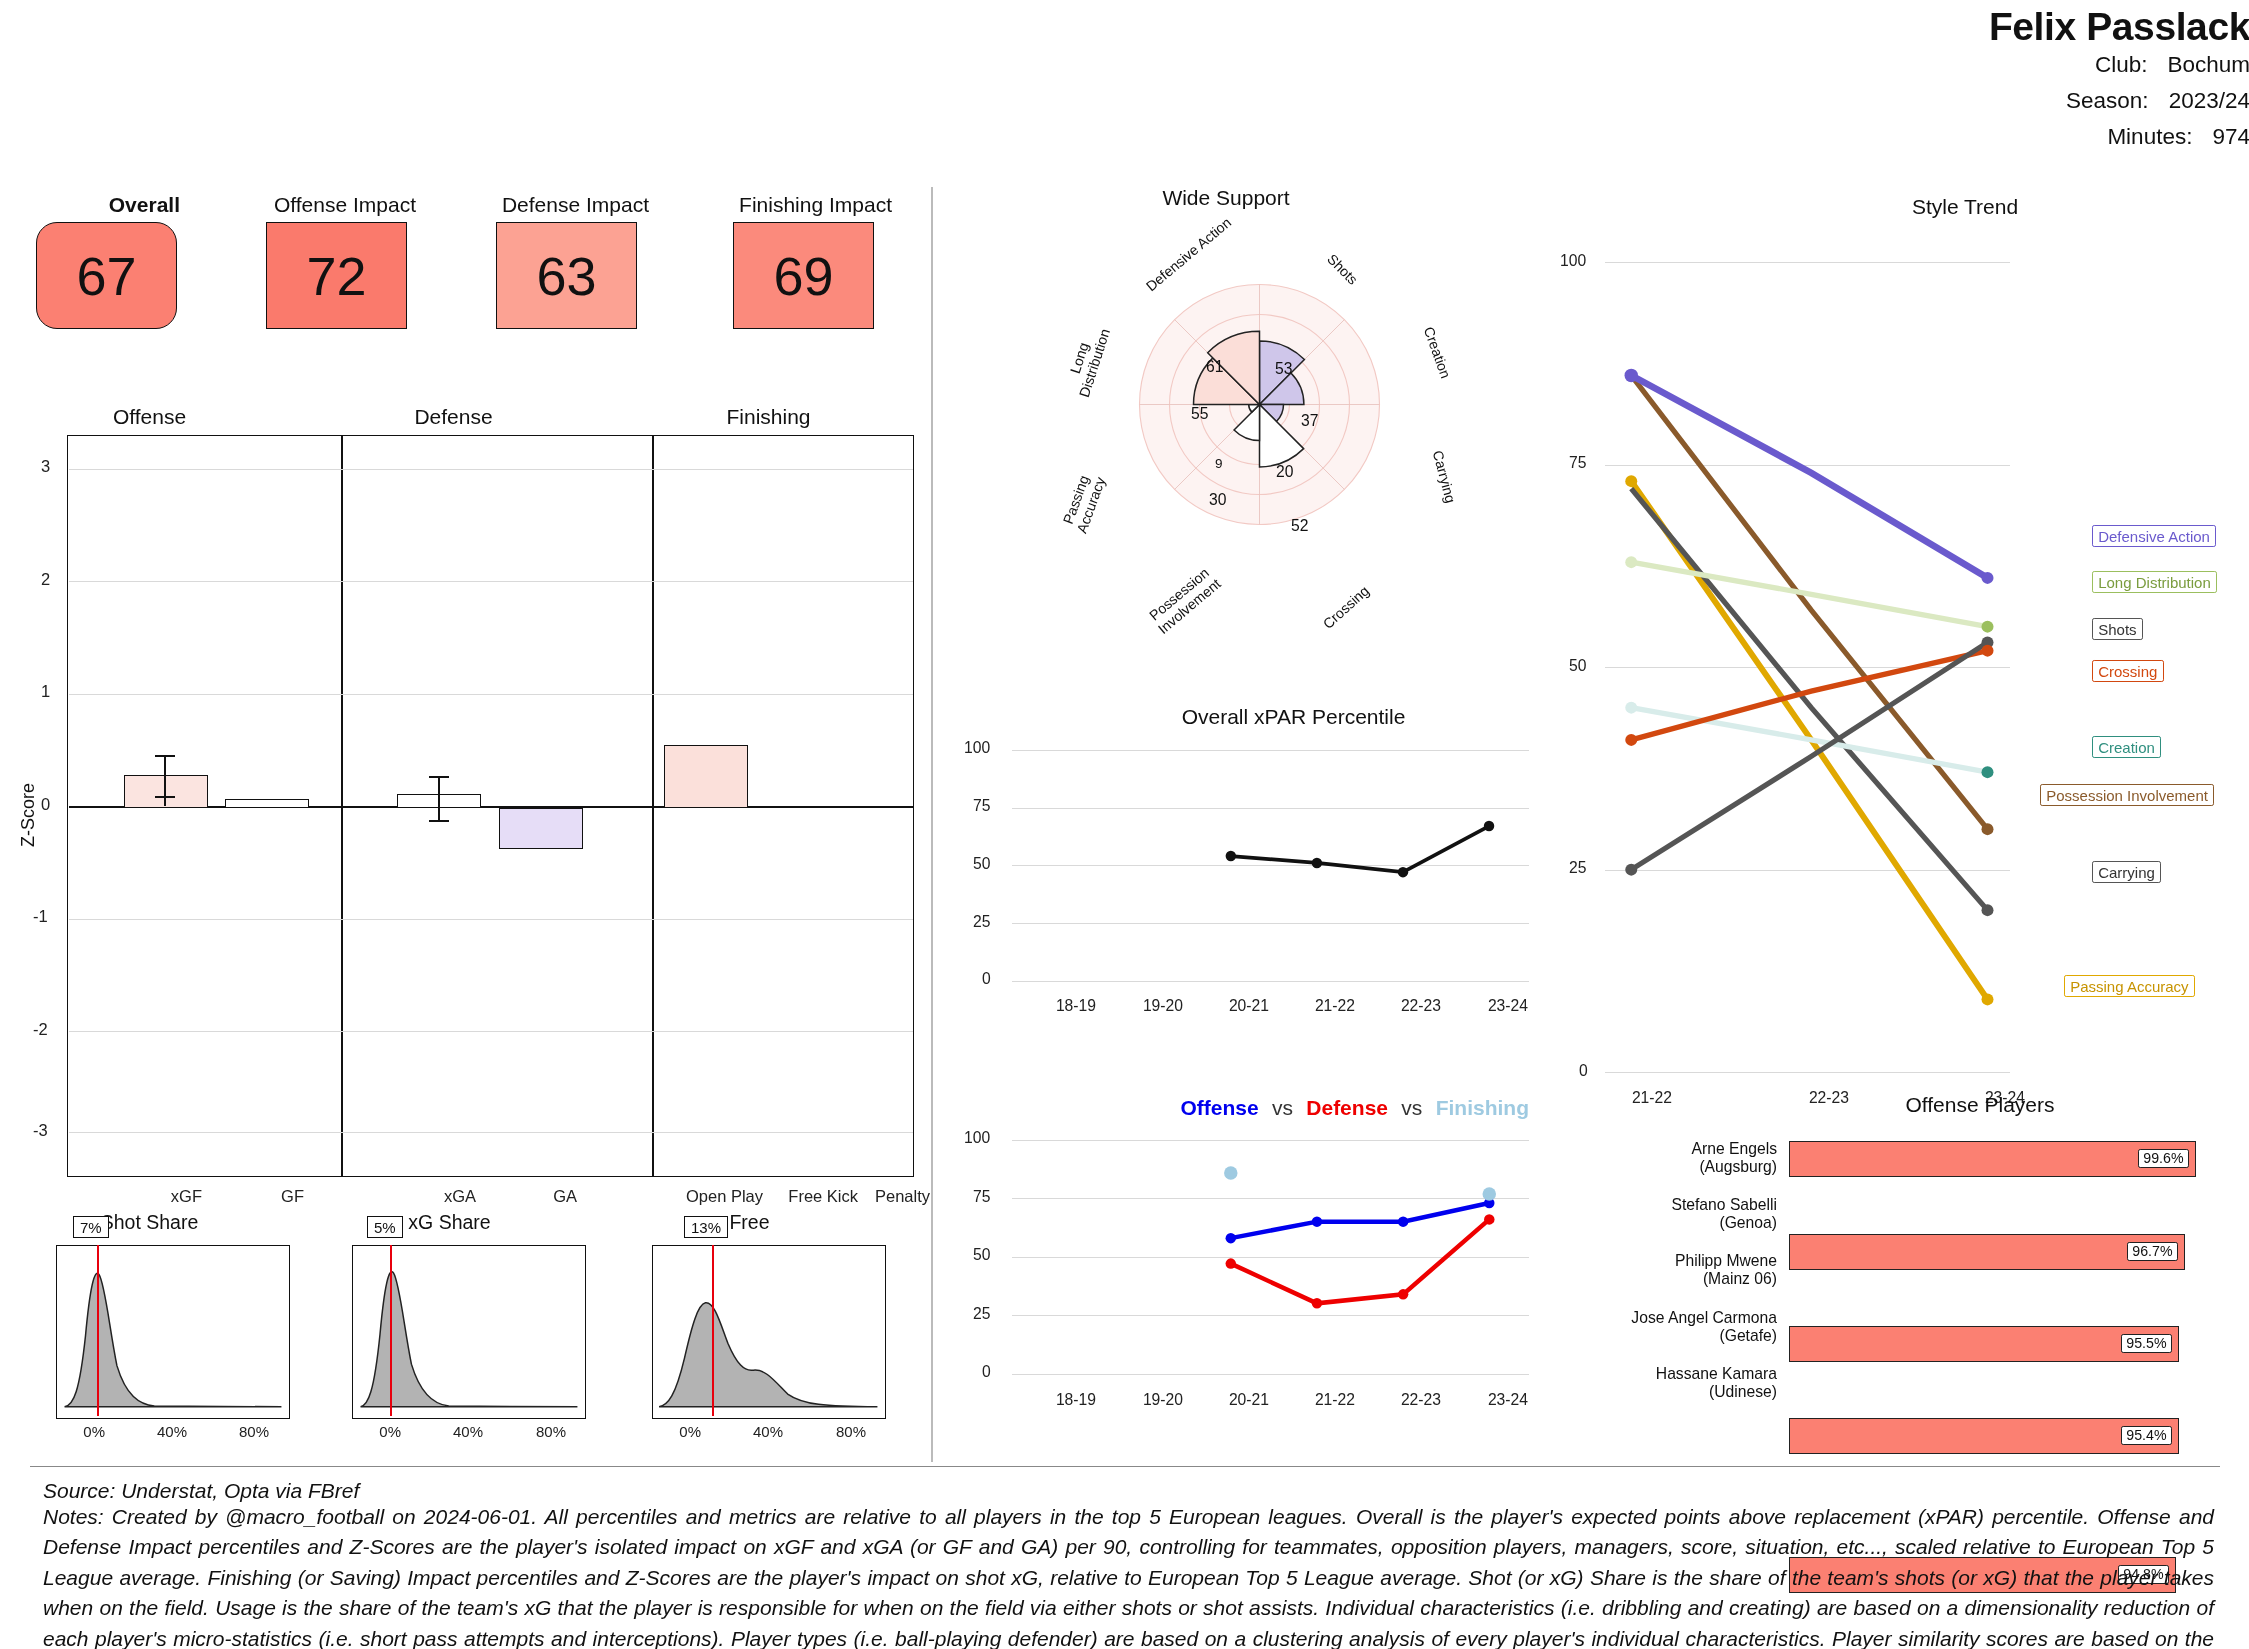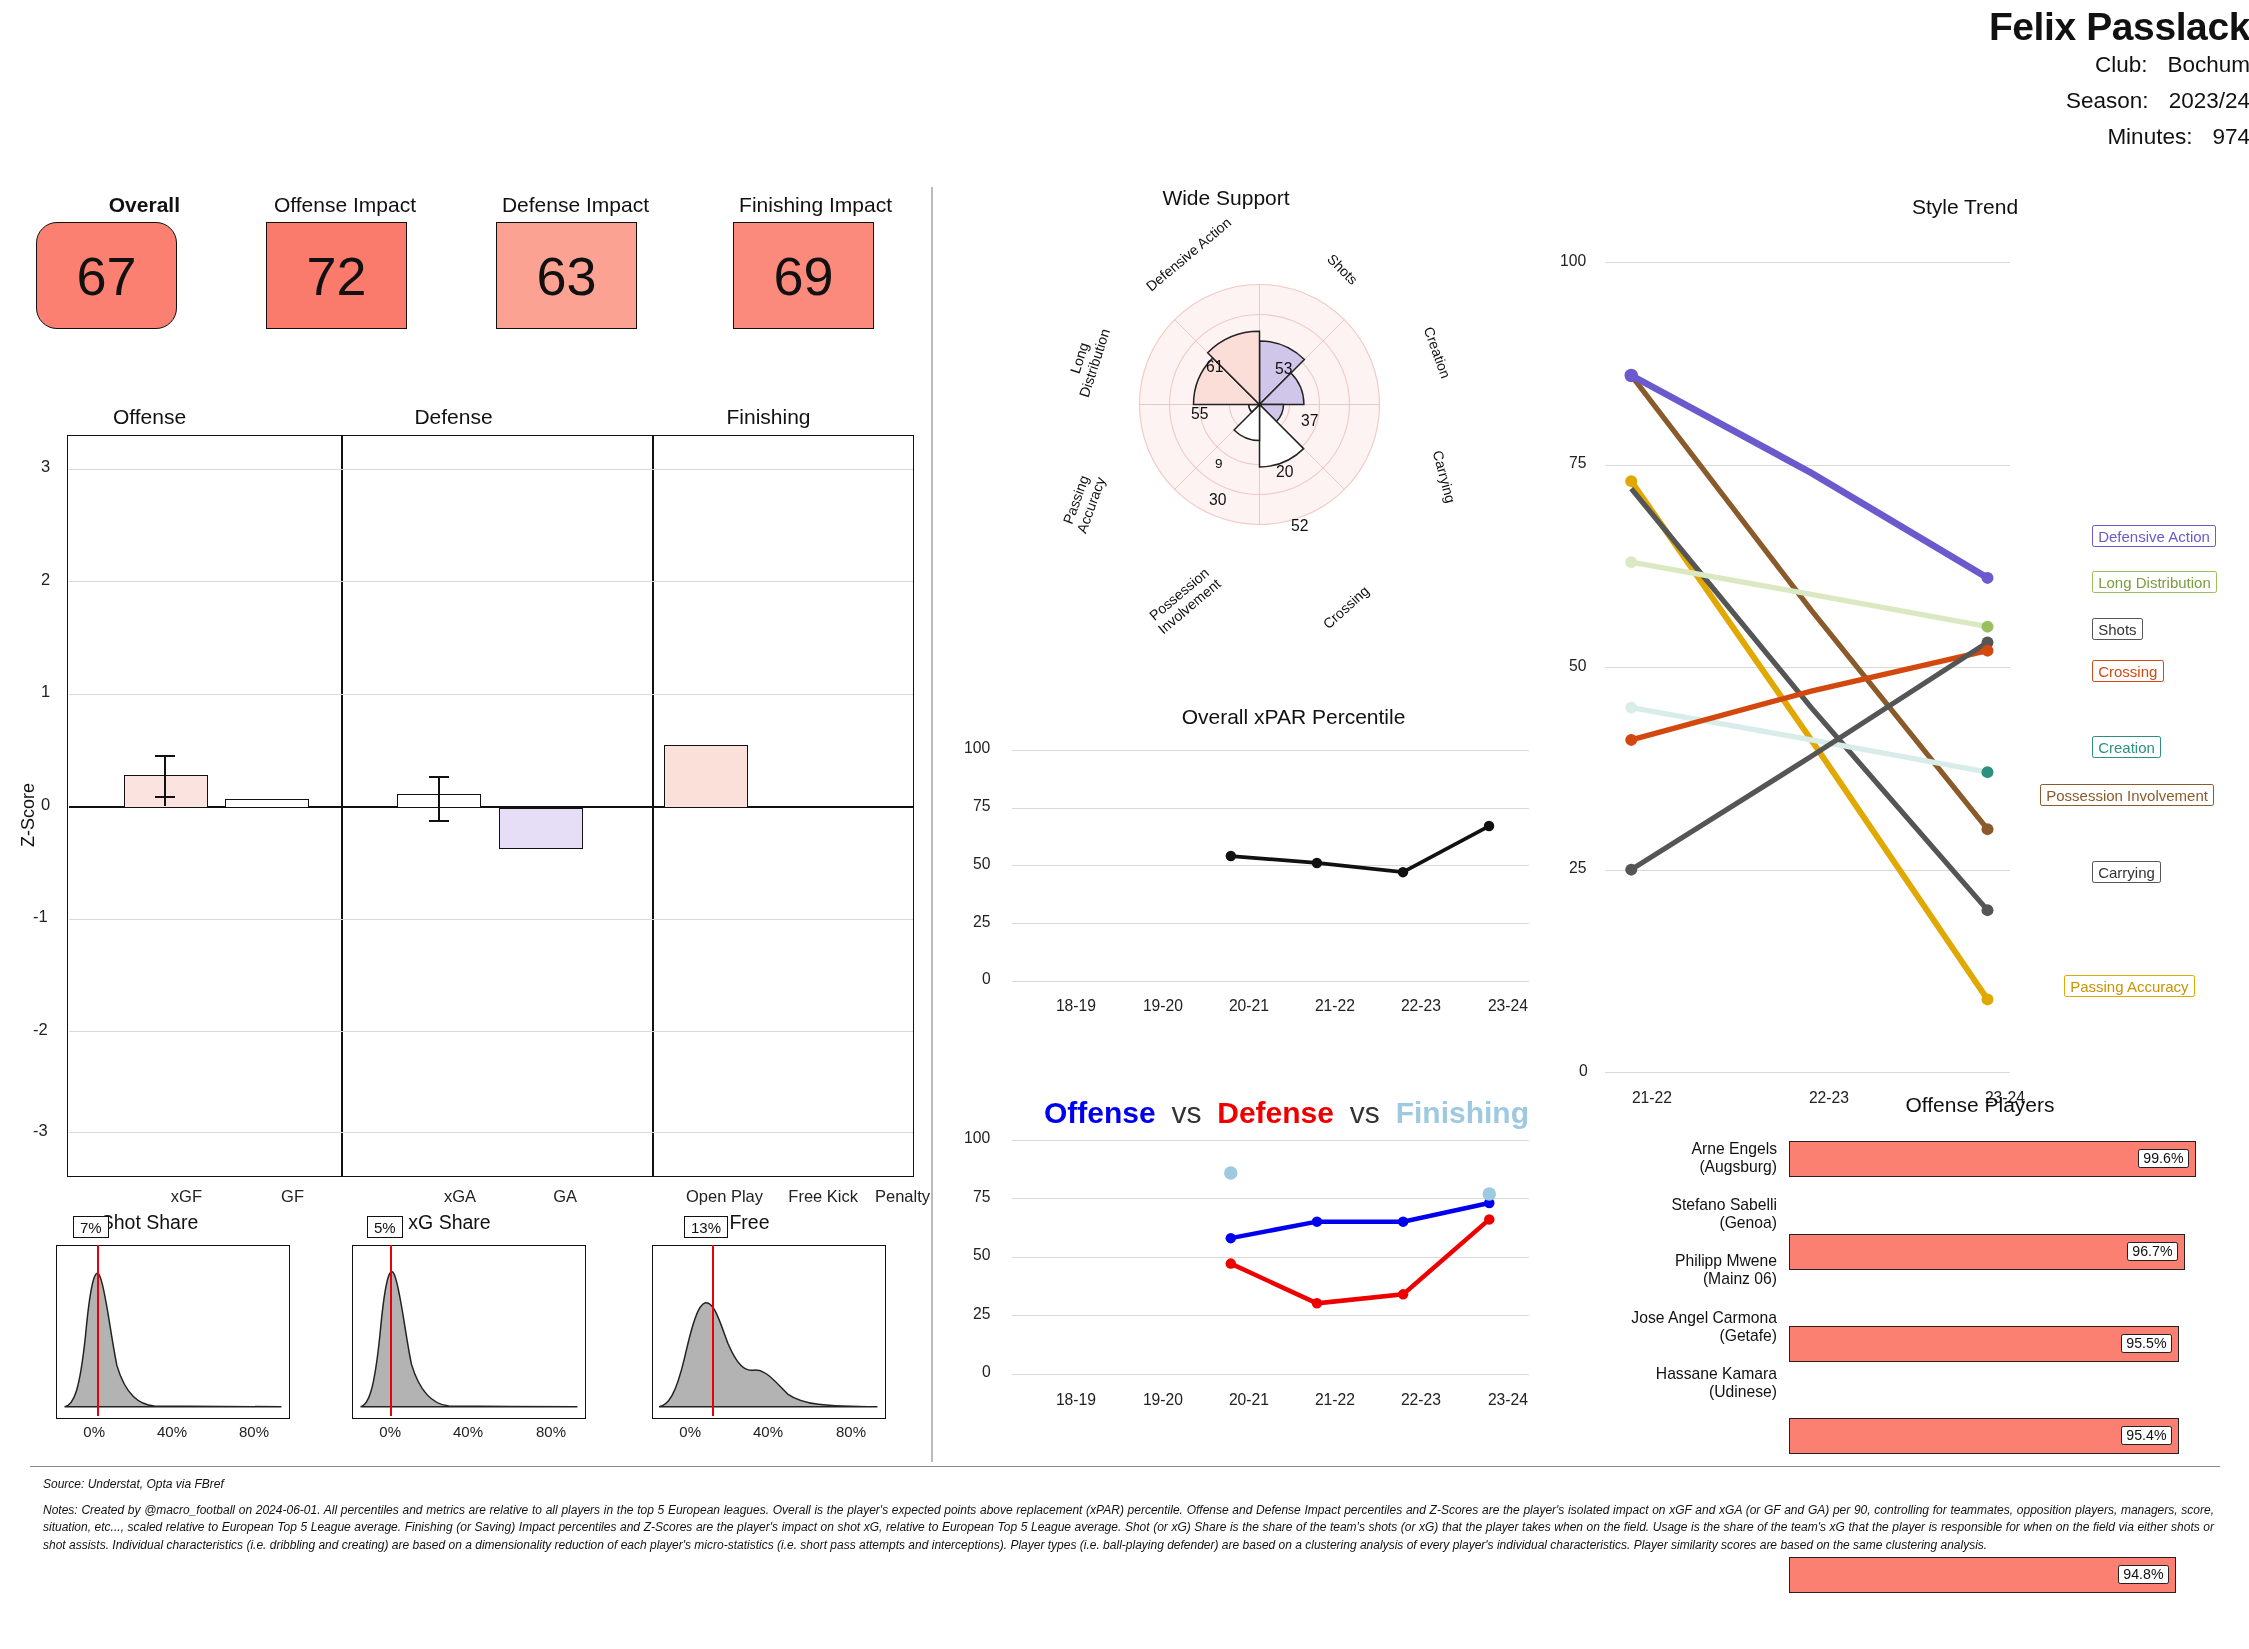--- a/index.html
+++ b/index.html
@@ -31,21 +31,21 @@
   .radar-lbl{position:absolute;font-size:14.2px;text-align:center;line-height:1.1;}
   .radar-val{position:absolute;font-size:15.7px;}
   
   .lc-tick{font-size:15.7px;color:#222;}
   .legend-chip{position:absolute;font-size:15px;border:0.7px solid;border-radius:2.2px;background:#fff;padding:1.5px 5.2px;white-space:nowrap;}
   
   .sp-name{font-size:15.7px;text-align:right;line-height:1.15;}
   .sp-bar{background:#fb8072;border:0.7px solid #222;height:34px;position:relative;}
   .sp-val{position:absolute;right:6px;top:6.7px;font-size:14.2px;background:#fff;border:0.7px solid #222;border-radius:2.2px;padding:0.7px 4.5px;}
   
-  .foot{font-size:12px;font-style:italic;line-height:1.45;}
+  .foot{font-size:21px;font-style:italic;line-height:1.45;}
   .divider{background:#888;height:0.7px;}
   
   #vsep{background:#bbb;width:1.5px;}
 </style>
 </head>
 <body>
 
 <div class="abs ctr" id="player-name">Felix Passlack</div>
 <div class="abs ctr hdr-line" style="top:52px;left:0;">
   <span>Club:</span>
@@ -241,21 +241,21 @@
   <circle cx="522" cy="163.2" r="7" fill="#111"></circle>
   <circle cx="637" cy="101.6" r="7" fill="#111"></circle>
 </svg>
 <div class="abs lc-tick ctr" style="top:997px;left:1021px;width:75px;">18-19</div>
 <div class="abs lc-tick ctr" style="top:997px;left:1108px;width:75px;">19-20</div>
 <div class="abs lc-tick ctr" style="top:997px;left:1194px;width:75px;">20-21</div>
 <div class="abs lc-tick ctr" style="top:997px;left:1280px;width:75px;">21-22</div>
 <div class="abs lc-tick ctr" style="top:997px;left:1366px;width:75px;">22-23</div>
 <div class="abs lc-tick ctr" style="top:997px;left:1453px;width:75px;">23-24</div>
 
-<div class="abs ctr" style="top:1096px;left:1012px;width:517px;font-size:30px;">
+<div class="abs ctr" style="top:1096px;left:1012px;width:517px;font-size:21px;">
   <span style="color:#0000ee;font-weight:bold;">Offense</span>
   <span style="color:#333;padding:0 7.5px;">vs</span>
   <span style="color:#ee0000;font-weight:bold;">Defense</span>
   <span style="color:#333;padding:0 7.5px;">vs</span>
   <span style="color:#9ecae1;font-weight:bold;">Finishing</span>
 </div>
 <div class="abs grid-line" style="top:1140px;left:1012px;width:517px;height:0.7px;"></div>
 <div class="abs grid-line" style="top:1198px;left:1012px;width:517px;height:0.7px;"></div>
 <div class="abs grid-line" style="top:1257px;left:1012px;width:517px;height:0.7px;"></div>
 <div class="abs grid-line" style="top:1315px;left:1012px;width:517px;height:0.7px;"></div>

